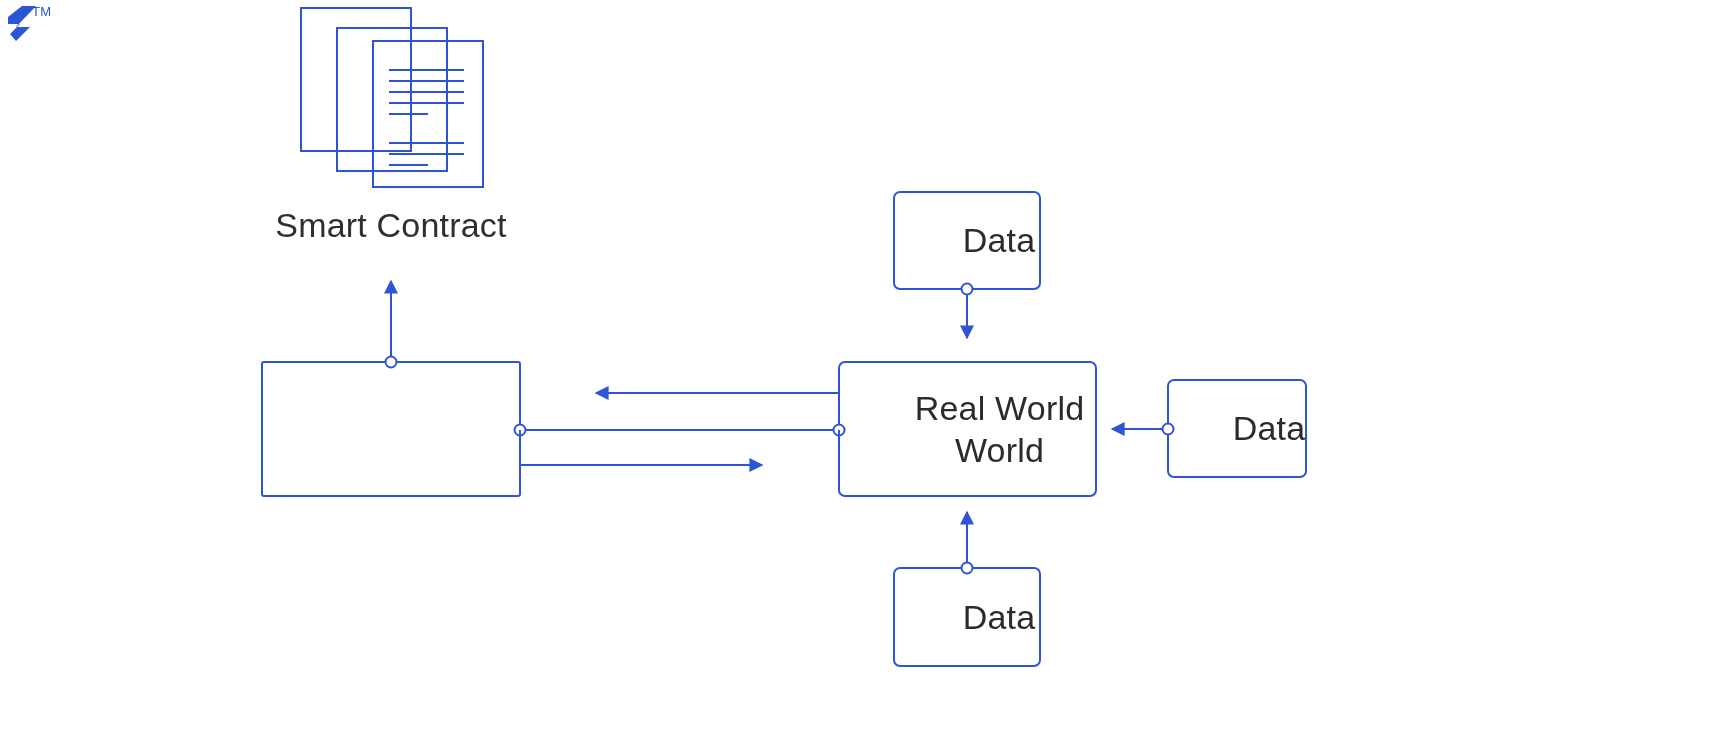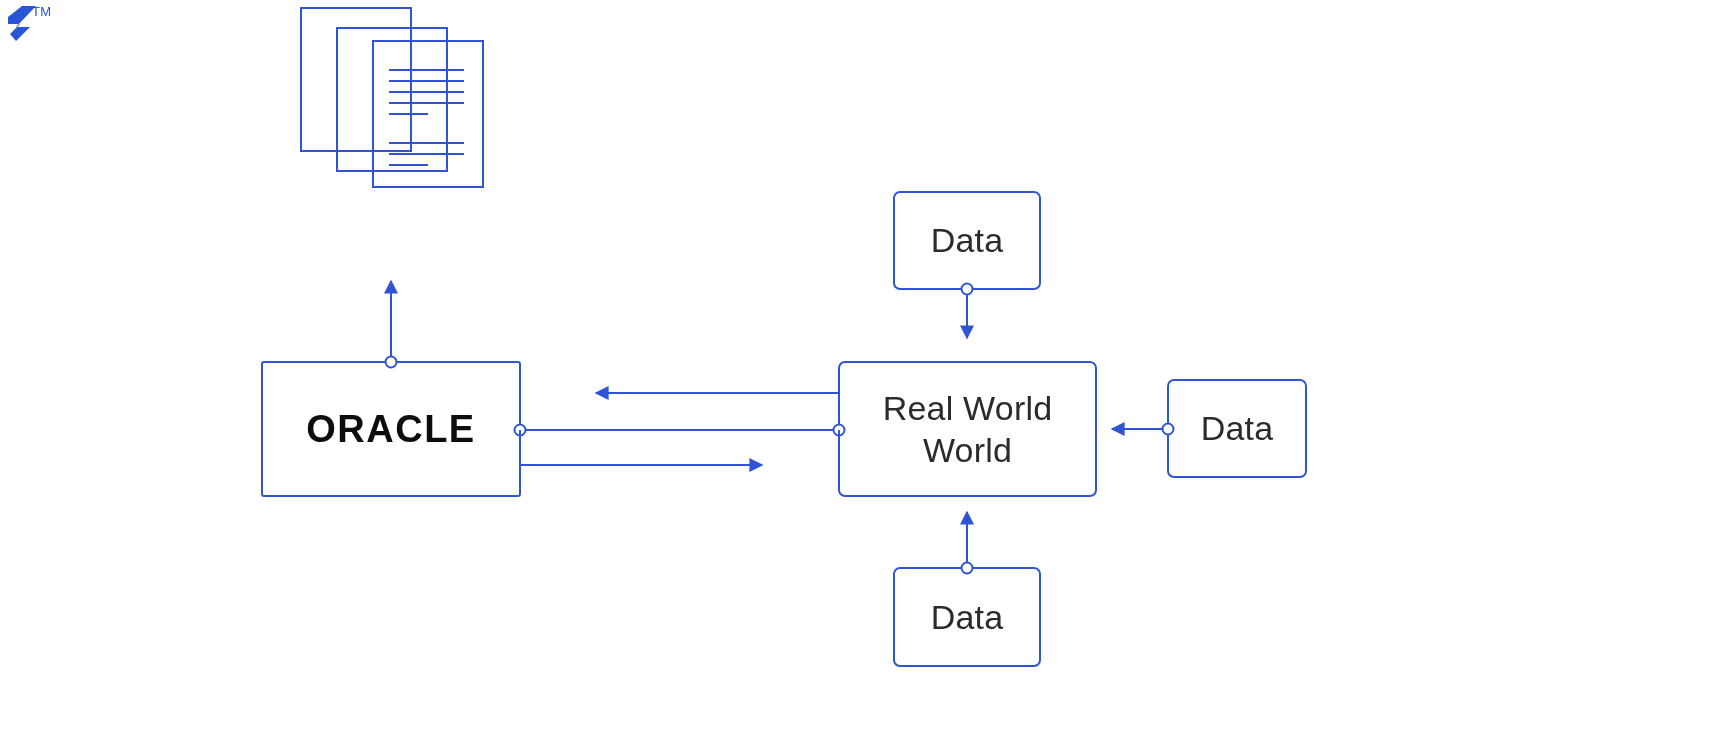--- a/index.html
+++ b/index.html
@@ -30,20 +30,21 @@
   .node-label {
     position: absolute;
     display: flex;
     align-items: center;
     justify-content: center;
     text-align: center;
     color: #2b2b2b;
     font-weight: 300;
     letter-spacing: 0.2px;
     pointer-events: none;
+    margin-left: 32px;
   }
   .oracle-label {
     color: #0d0d0d;
     font-weight: 700;
     letter-spacing: 1.5px;
   }
   .caption-label {
     position: absolute;
     text-align: center;
     color: #2f2f2f;
@@ -124,22 +125,22 @@
       <line x1="1168" y1="429" x2="1112" y2="429" stroke="#2f55d4" stroke-width="2" marker-end="url(#arrow-head)"></line>
       <circle cx="1168" cy="429" r="5.5" fill="#ffffff" stroke="#2f55d4" stroke-width="2"></circle>
     </g>
 
     <g>
       <line x1="967" y1="568" x2="967" y2="512" stroke="#2f55d4" stroke-width="2" marker-end="url(#arrow-head)"></line>
       <circle cx="967" cy="568" r="5.5" fill="#ffffff" stroke="#2f55d4" stroke-width="2"></circle>
     </g>
   </svg>
 
+  <div class="caption-label" style="left:262px; top:206px; width:258px; font-size:34px;">Smart Contract</div>
 
-  <div class="node-label oracle-label" style="left:262px; top:362px; width:258px; height:134px; font-size:38px;">ORACLE</div>
 
   <div class="node-label" style="left:839px; top:362px; width:257px; height:134px; font-size:34px; flex-direction:column; line-height:1.25;">
     <span>Real World</span>
     <span>World</span>
   </div>
 
   <div class="node-label" style="left:894px; top:192px; width:146px; height:97px; font-size:34px;">Data</div>
 
   <div class="node-label" style="left:1168px; top:380px; width:138px; height:97px; font-size:34px;">Data</div>
 

